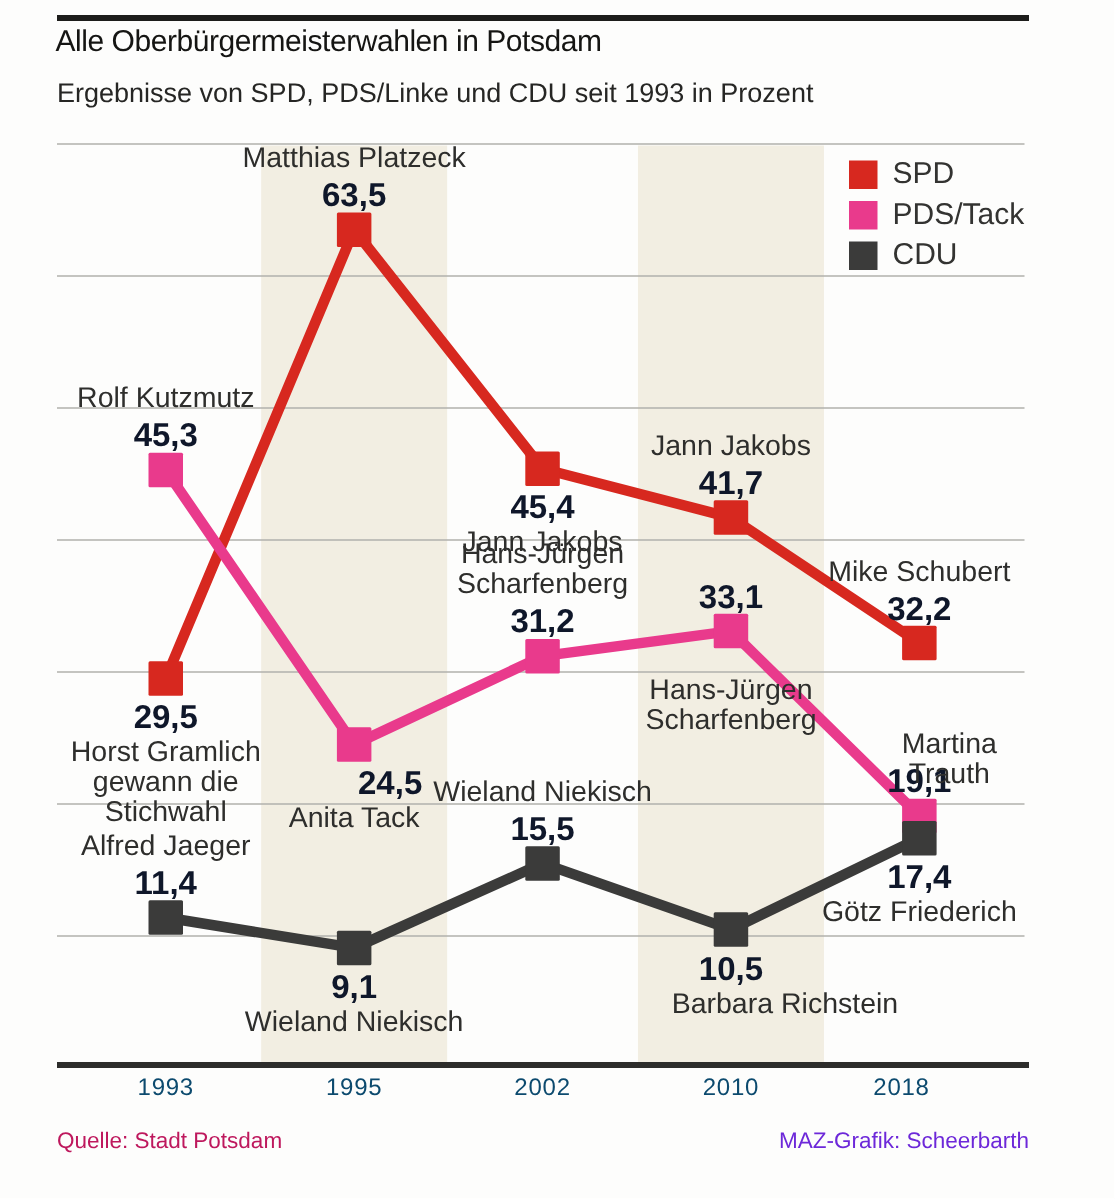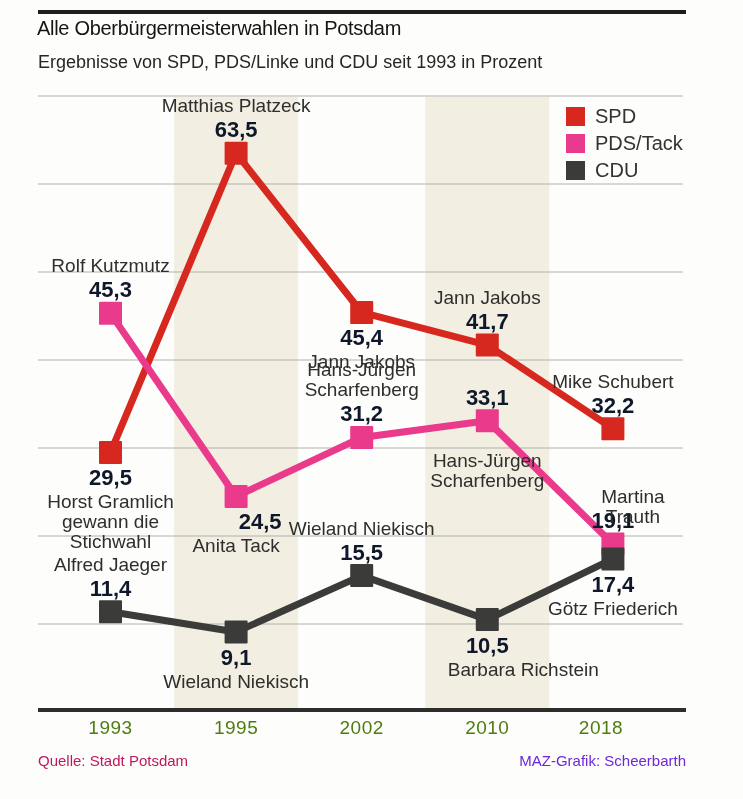--- a/index.html
+++ b/index.html
@@ -27,21 +27,21 @@
   .pt-value {
     position:absolute; transform:translateX(-50%);
     font-size:22px; font-weight:bold; color:#0f172a; line-height:24px; white-space:nowrap;
   }
   .pt-name {
     position:absolute; transform:translateX(-50%);
     font-size:19px; color:#2e2e2c; line-height:20px; text-align:center; white-space:pre-line;
   }
   .year {
     position:absolute; transform:translateX(-50%); top:717px;
-    font-size:19px; color:#4d7c0f; letter-spacing:0.5px; white-space:nowrap;
+    font-size:16px; color:#0c4a6e; letter-spacing:0.5px; white-space:nowrap;
   }
   .footer-source { position:absolute; left:38px; top:752px; font-size:15px; color:#be185d; }
   .footer-credit { position:absolute; right:57px; top:752px; font-size:15px; color:#6d28d9; }
 </style>
 </head>
 <body>
 
 <div class="canvas">
   <div class="top-rule"></div>
   <h1 class="title">Alle Oberbürgermeisterwahlen in Potsdam</h1>

